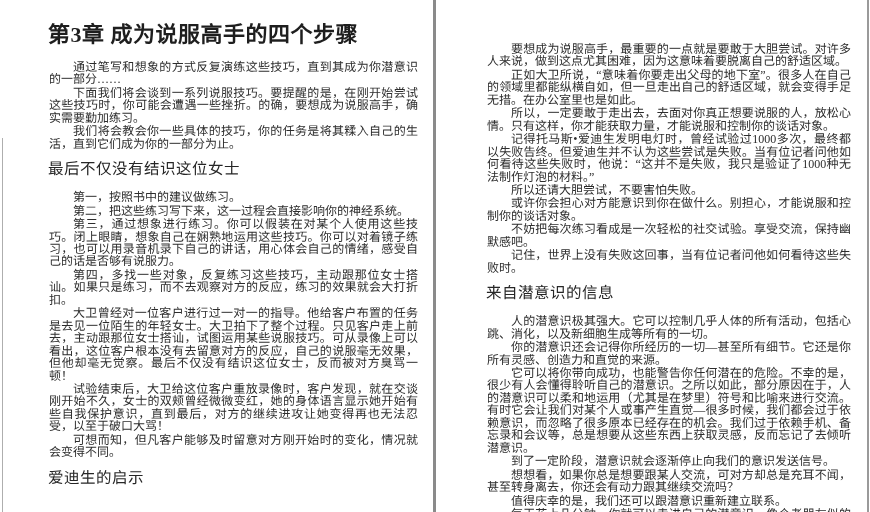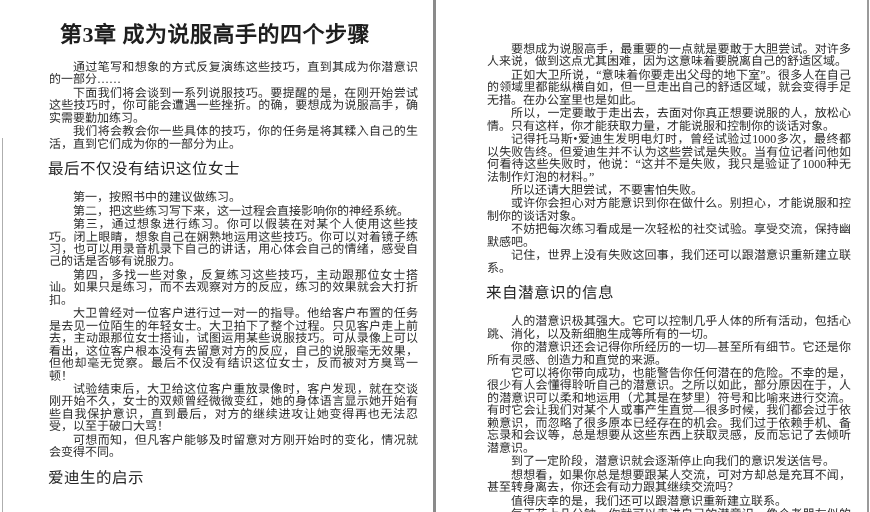--- a/index.html
+++ b/index.html
@@ -36,21 +36,21 @@
   .page-right {
     left: 436px;
     width: 434px;
     padding: 42px 18px 0 50px;
   }
   .chapter-title {
     font-size: 22px;
     line-height: 26px;
     font-weight: 700;
     color: #1e1e1e;
-    margin: 0 0 13px 12px;
+    margin: 0 0 13px 0;
     letter-spacing: 0.5px;
     white-space: nowrap;
   }
   .section-heading {
     font-size: 15.5px;
     line-height: 19px;
     font-weight: 400;
     color: #262626;
     margin: 9px 0 13px 0;
     letter-spacing: 0.5px;
@@ -106,21 +106,21 @@
       <h2 class="section-heading">爱迪生的启示</h2>
     </section>
   <section class="page page-right" style="color: rgb(45, 45, 45);">
       <p class="paragraph">要想成为说服高手，最重要的一点就是要敢于大胆尝试。对许多人来说，做到这点尤其困难，因为这意味着要脱离自己的舒适区域。</p>
       <p class="paragraph">正如大卫所说，“意味着你要走出父母的地下室”。很多人在自己的领域里都能纵横自如，但一旦走出自己的舒适区域，就会变得手足无措。在办公室里也是如此。</p>
       <p class="paragraph">所以，一定要敢于走出去，去面对你真正想要说服的人，放松心情。只有这样，你才能获取力量，才能说服和控制你的谈话对象。</p>
       <p class="paragraph">记得托马斯•爱迪生发明电灯时，曾经试验过1000多次，最终都以失败告终。但爱迪生并不认为这些尝试是失败。当有位记者问他如何看待这些失败时，他说：“这并不是失败，我只是验证了1000种无法制作灯泡的材料。”</p>
       <p class="paragraph">所以还请大胆尝试，不要害怕失败。</p>
       <p class="paragraph">或许你会担心对方能意识到你在做什么。别担心，才能说服和控制你的谈话对象。</p>
       <p class="paragraph">不妨把每次练习看成是一次轻松的社交试验。享受交流，保持幽默感吧。</p>
-      <p class="paragraph">记住，世界上没有失败这回事，我们还可以跟潜意识重新建立联系。</p>
+      <p class="paragraph">记住，世界上没有失败这回事，当有位记者问他如何看待这些失败时。</p>
       <h2 class="section-heading">来自潜意识的信息</h2>
       <p class="paragraph">人的潜意识极其强大。它可以控制几乎人体的所有活动，包括心跳、消化，以及新细胞生成等所有的一切。</p>
       <p class="paragraph">你的潜意识还会记得你所经历的一切—甚至所有细节。它还是你所有灵感、创造力和直觉的来源。</p>
       <p class="paragraph">它可以将你带向成功，也能警告你任何潜在的危险。不幸的是，很少有人会懂得聆听自己的潜意识。之所以如此，部分原因在于，人的潜意识可以柔和地运用（尤其是在梦里）符号和比喻来进行交流。有时它会让我们对某个人或事产生直觉—很多时候，我们都会过于依赖意识，而忽略了很多原本已经存在的机会。我们过于依赖手机、备忘录和会议等，总是想要从这些东西上获取灵感，反而忘记了去倾听潜意识。</p>
       <p class="paragraph">到了一定阶段，潜意识就会逐渐停止向我们的意识发送信号。</p>
       <p class="paragraph">想想看，如果你总是想要跟某人交流，可对方却总是充耳不闻，甚至转身离去，你还会有动力跟其继续交流吗？</p>
       <p class="paragraph">值得庆幸的是，我们还可以跟潜意识重新建立联系。</p>
       <p class="paragraph">每天花上几分钟，你就可以走进自己的潜意识，像个老朋友似的重</p>
     </section>
   <div class="divider divider-center" style="background: rgb(138, 138, 138);"></div>

